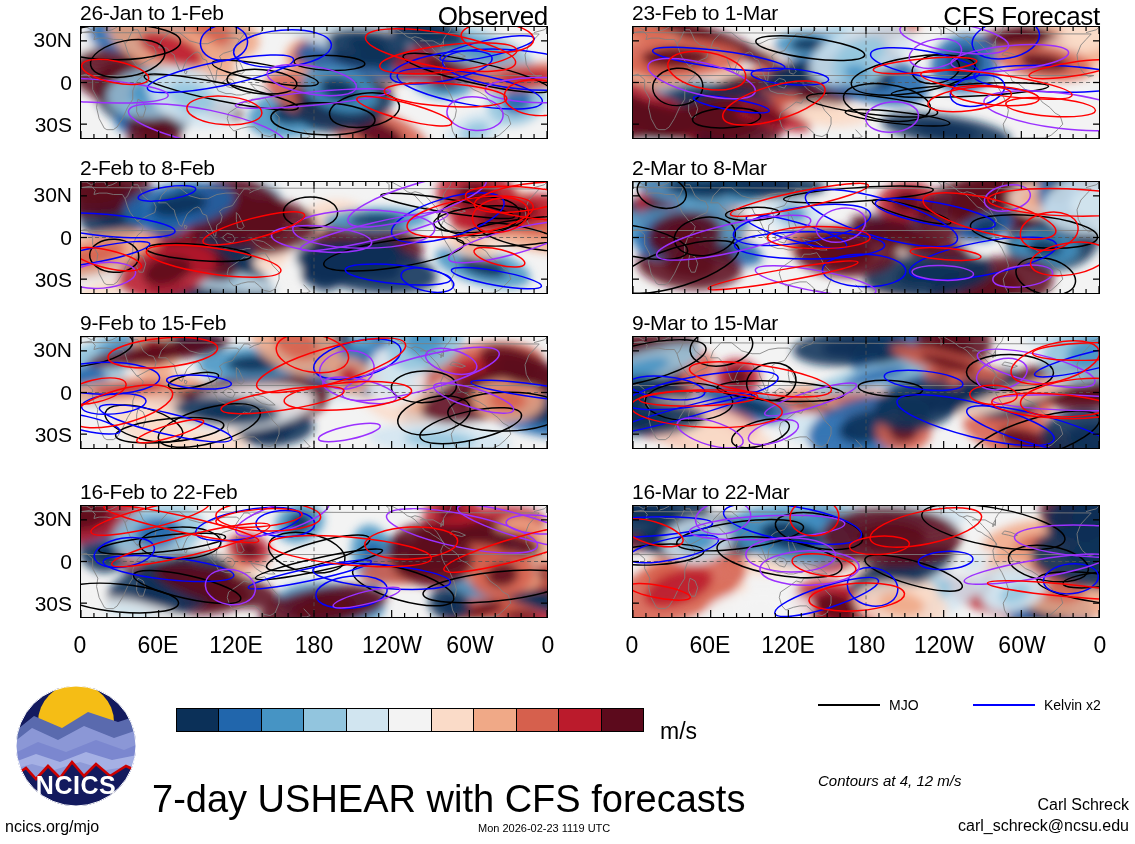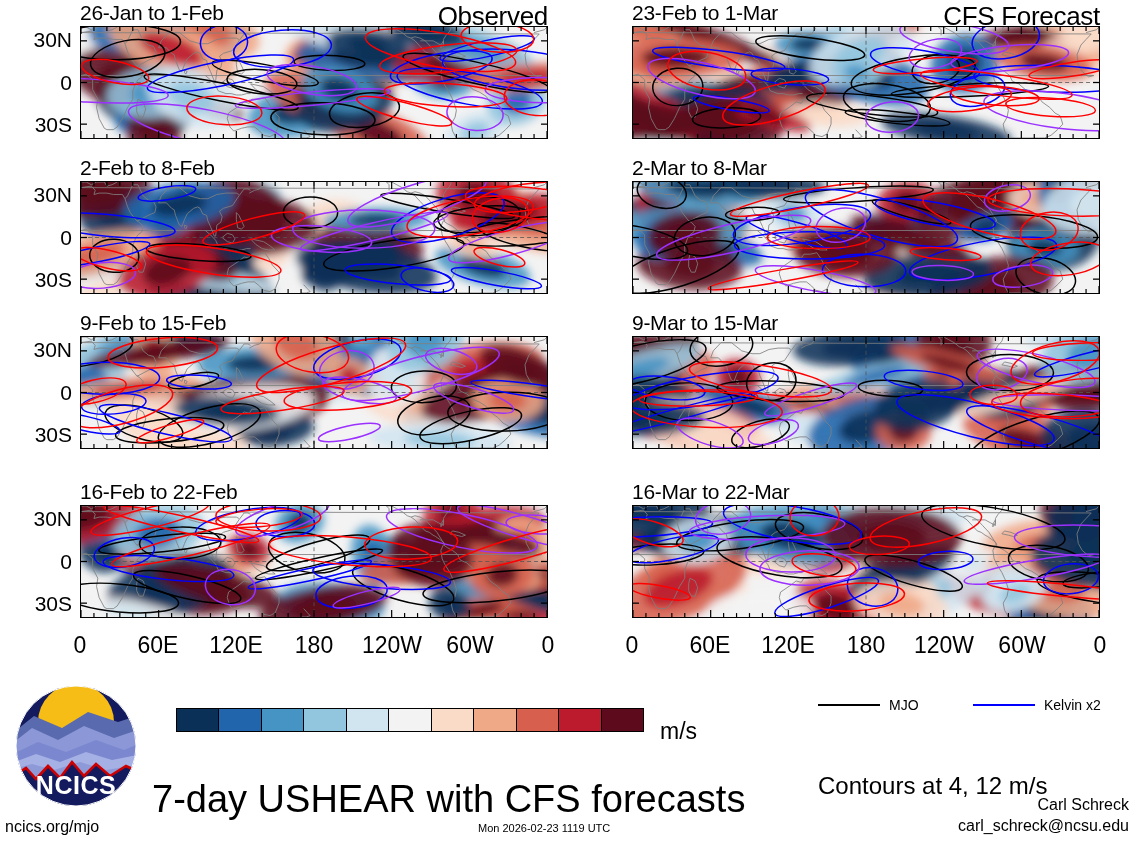--- a/index.html
+++ b/index.html
@@ -36,22 +36,22 @@
                  transform:translateX(-50%);white-space:nowrap;}
   #cb-units{position:absolute;left:660px;top:718px;font-size:23px;text-align:center;}
 
   
   #legend{position:absolute;left:818px;top:688px;width:310px;}
   .lg-row{display:flex;align-items:center;height:33px;}
   .lg-item{display:flex;align-items:center;width:155px;}
   .lg-line{width:62px;height:0;border-top:2.4px solid #000;margin-right:9px;
            flex:0 0 62px;}
   .lg-txt{font-size:14px;white-space:nowrap;}
-  #contour-note{position:absolute;left:818px;top:772px;font-size:24px;
-                white-space:nowrap;}
+  #contour-note{position:absolute;left:818px;top:772px;font-size:15px;
+                white-space:nowrap;font-style:italic;}
 
   
   #main-title{position:absolute;left:152px;top:766px;font-size:38px;
               white-space:nowrap;margin-top:12px;}
   #credit-name{position:absolute;right:6px;top:796px;font-size:16px;
                text-align:right;white-space:nowrap;}
   #credit-mail{position:absolute;right:6px;top:817px;font-size:16px;
                text-align:right;white-space:nowrap;}
   #site-url{position:absolute;left:5px;top:818px;font-size:16px;
             white-space:nowrap;}

